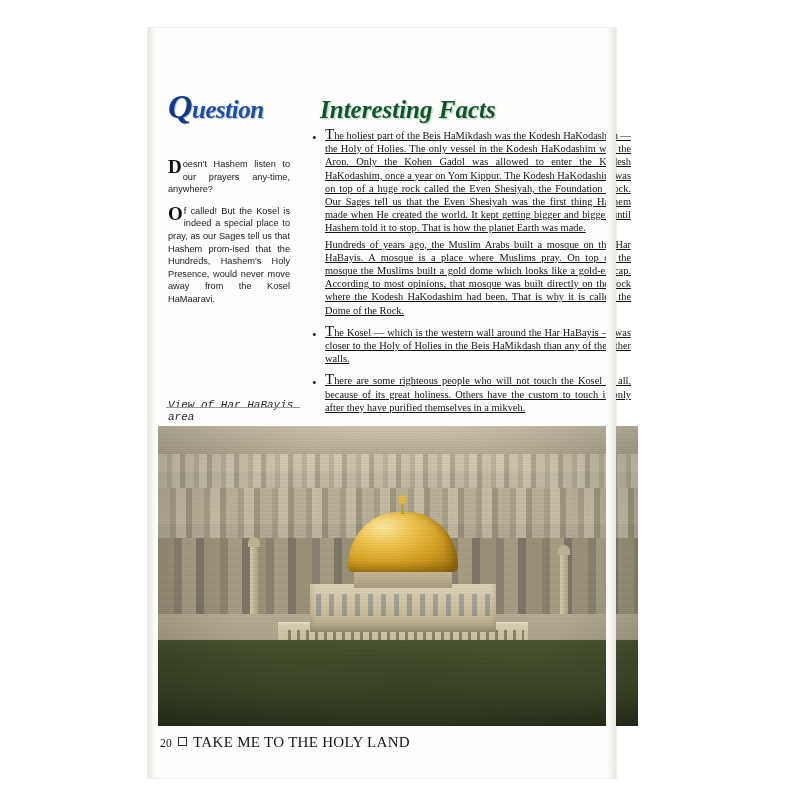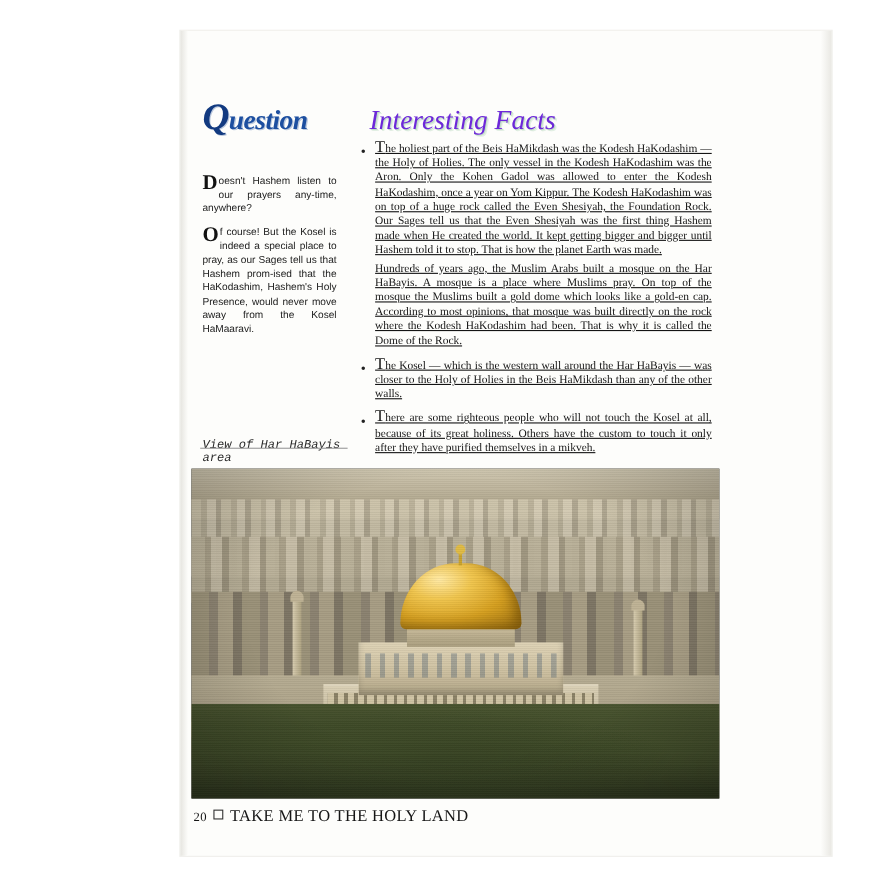--- a/index.html
+++ b/index.html
@@ -17,25 +17,24 @@
     position: absolute;
     left: 0; top: 0;
     width: 800px; height: 800px;
     background: #ffffff;
   }
   
   .sheet {
     position: absolute;
     left: 148px;
     top: 28px;
-    width: 592px;
+    width: 468px;
     height: 750px;
     background: #fdfdfb;
     box-shadow: 0 0 0 1px #f0efec;
-    margin-left: 16px;
   }
   .sheet:before {
     
     content: "";
     position: absolute;
     left: 0; top: 0; bottom: 0;
     width: 7px;
     background: linear-gradient(to right, #e6e5e0, #fdfdfb);
   }
   .sheet:after {
@@ -129,25 +128,25 @@
     height: 1px;
     background: #9a9a9a;
   }
 
   
   .facts-heading {
     position: absolute;
     left: 172px;
     top: 68px;
     font-family: "Liberation Serif", serif;
-    font-weight: normal;
+    font-weight: bold;
     font-style: italic;
     font-size: 25px;
     letter-spacing: 0px;
-    color: #6d28d9;
+    color: #14532d;
     text-shadow: 1px 1px 0 #c3dec8, 2px 2px 0 #e2efe3;
   }
 
   
   .right-col {
     position: absolute;
     left: 163px;
     top: 100px;
     width: 320px;
     font-family: "Liberation Serif", serif;
@@ -380,21 +379,21 @@
 
 <div class="page">
   <div class="sheet">
 
     <div class="qc-logo">
       <div class="qc-word qc-question"><span class="cap">Q</span><span>uestion</span></div>
     </div>
 
     <div class="left-col">
       <p><span class="dropcap">D</span><span>oesn't Hashem listen to our prayers any-time, anywhere?</span></p>
-      <p><span class="dropcap">O</span><span>f course! But the </span><span class="ital">Kosel</span><span> is indeed a special place to pray, as our Sages tell us that Hashem prom-ised that the </span><span class="ital">HaKodashim</span><span>, Hashem's Holy Presence, would never move away from the </span><span class="ital">Kosel HaMaaravi</span><span>.</span></p>
+      <p><span class="dropcap">O</span><span>f called! But the </span><span class="ital">Kosel</span><span> is indeed a special place to pray, as our Sages tell us that Hashem prom-ised that the </span><span class="ital">Hundreds</span><span>, Hashem's Holy Presence, would never move away from the </span><span class="ital">Kosel HaMaaravi</span><span>.</span></p>
     </div>
 
     <div class="caption">View of Har HaBayis area</div>
     <div class="caption-rule"></div>
 
     <div class="facts-heading">Interesting Facts</div>
 
     <div class="right-col">
 
       <div class="bullet-item">

